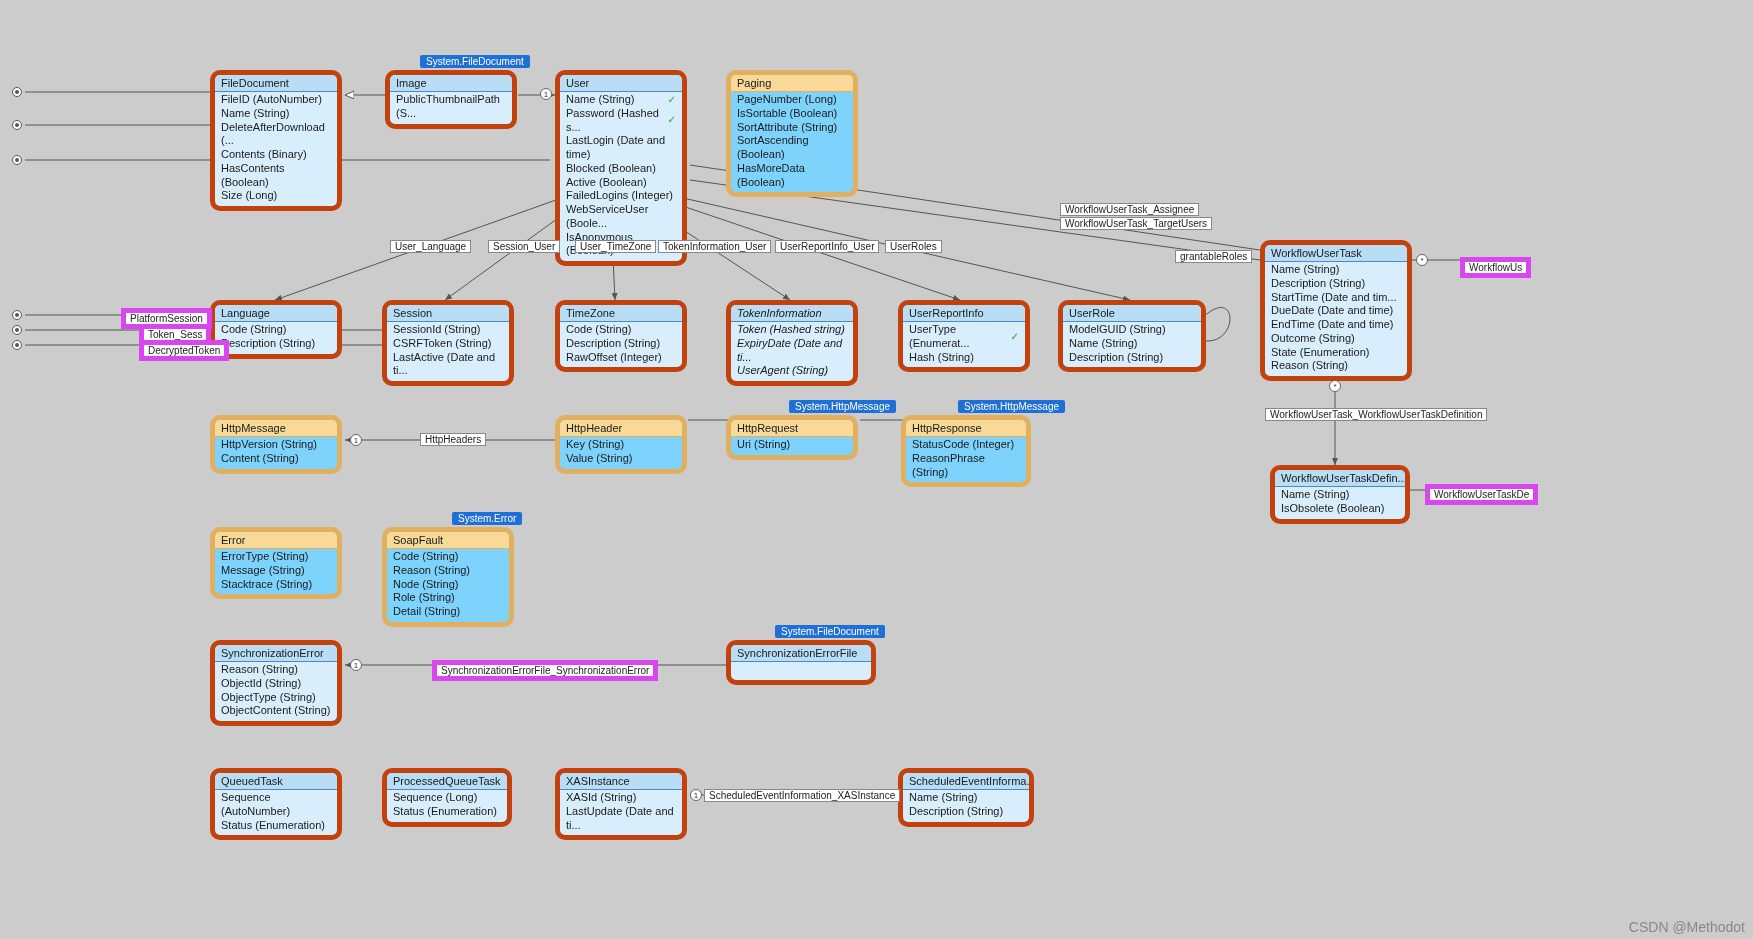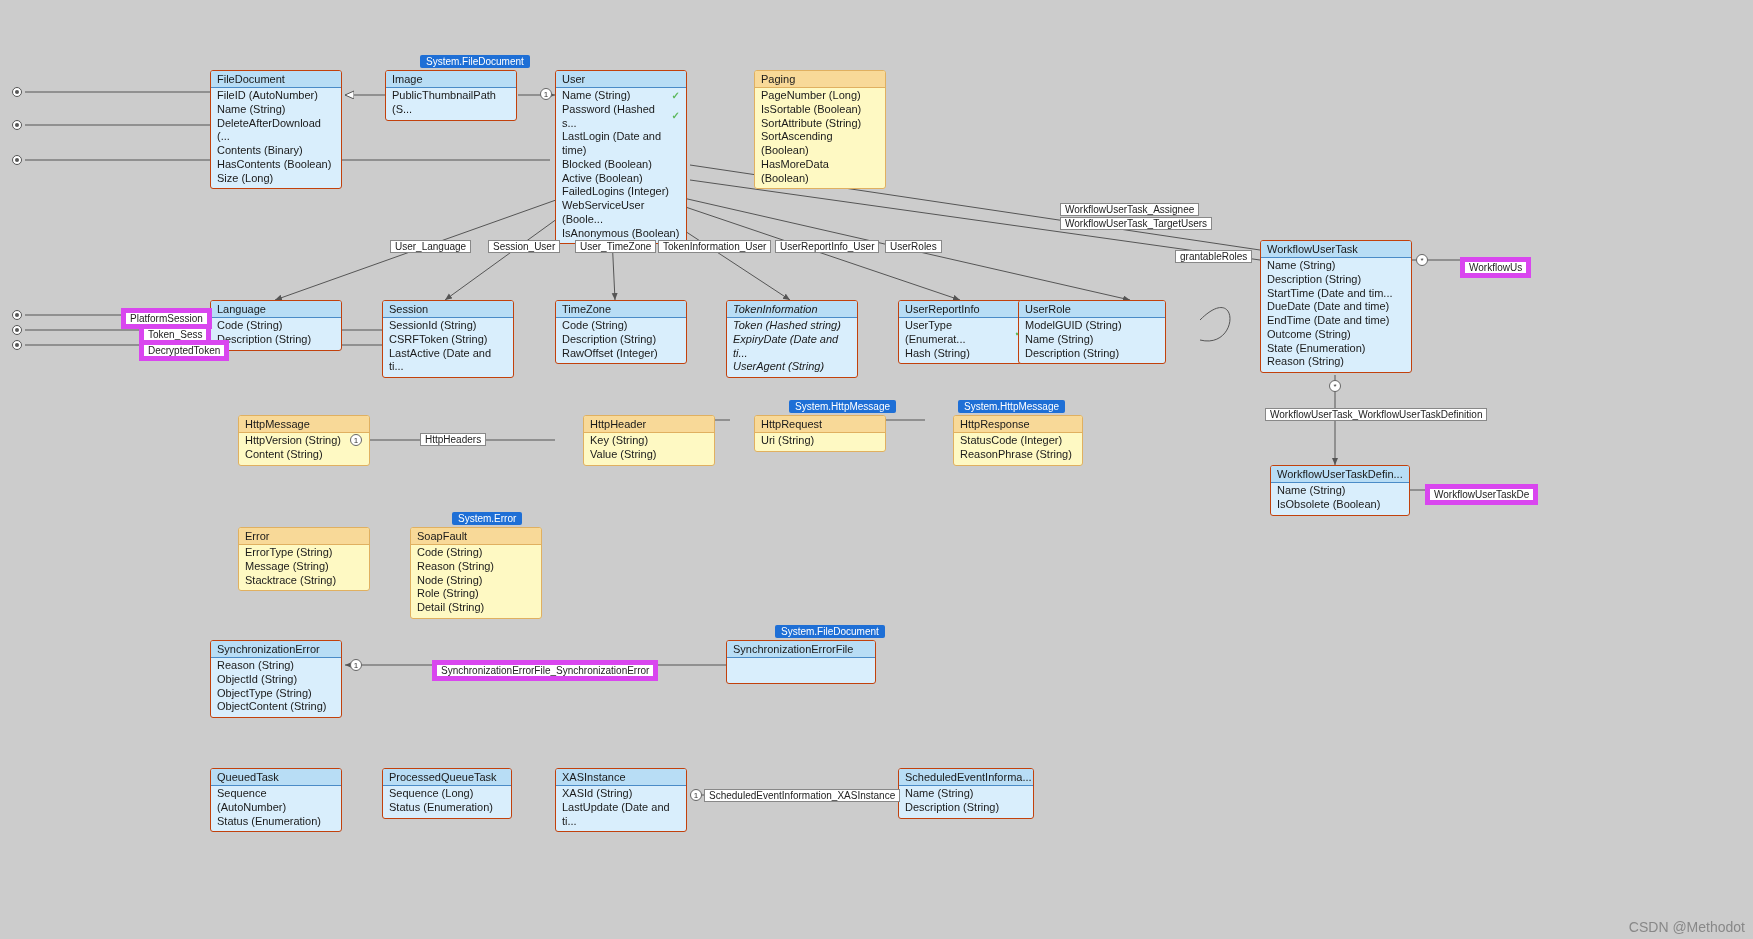--- a/index.html
+++ b/index.html
@@ -14,28 +14,28 @@
 }
 svg.connections {
   position: absolute;
   top: 0; left: 0;
   width: 1753px; height: 939px;
   pointer-events: none;
   z-index: 1;
 }
 .entity {
   position: absolute;
-  border: 1px solid #c2410c;
-  border-radius: 3px;
+  border: 5px solid #c2410c;
+  border-radius: 10px;
   overflow: hidden;
   min-width: 130px;
   z-index: 2;
 }
 .entity-blue { background: #d9eefc; }
-.entity-orange { background: #fef9c3; border-color: #e0b060; margin-left: 28px; }
+.entity-orange { background: #7dd3fc; border-color: #e0b060; }
 .entity-header {
   background: #b8ddf5;
   padding: 2px 6px;
   border-bottom: 1px solid #4a8bc7;
   font-weight: normal;
   color: #1a1a1a;
 }
 .entity-orange .entity-header {
   background: #f8d998;
   border-bottom-color: #e0b060;
@@ -268,21 +268,21 @@
   <div class="entity-header">UserReportInfo</div>
   <div class="entity-body">
     <div class="attr-row">
         <span>UserType (Enumerat...</span>
         <span class="check-icon">✓</span>
       </div>
     <div>Hash (String)</div>
   </div>
 </div>
 
-<div class="entity entity-blue" style="left:1018px; top:300px; width:148px;">
+<div class="entity entity-blue" style="left:1058px; top:300px; width:148px;">
   <div class="entity-header">UserRole</div>
   <div class="entity-body">
       <div>ModelGUID (String)</div>
       <div>Name (String)</div>
       <div>Description (String)</div>
     </div>
 </div>
 
 <div class="entity entity-blue" style="left:1260px; top:240px; width:152px;">
   <div class="entity-header">WorkflowUserTask</div>
@@ -314,21 +314,21 @@
     </div>
 </div>
 
 <div class="entity entity-orange" style="left:726px; top:415px; width:132px;">
   <div class="entity-header">HttpRequest</div>
   <div class="entity-body">
       <div>Uri (String)</div>
     </div>
 </div>
 
-<div class="entity entity-orange" style="left:925px; top:415px; width:108px;">
+<div class="entity entity-orange" style="left:901px; top:415px; width:108px;">
   <div class="entity-header">HttpResponse</div>
   <div class="entity-body">
       <div>StatusCode (Integer)</div>
       <div>ReasonPhrase (String)</div>
     </div>
 </div>
 
 <div class="entity entity-blue" style="left:1270px; top:465px; width:140px;">
   <div class="entity-header">WorkflowUserTaskDefin...</div>
   <div class="entity-body">

